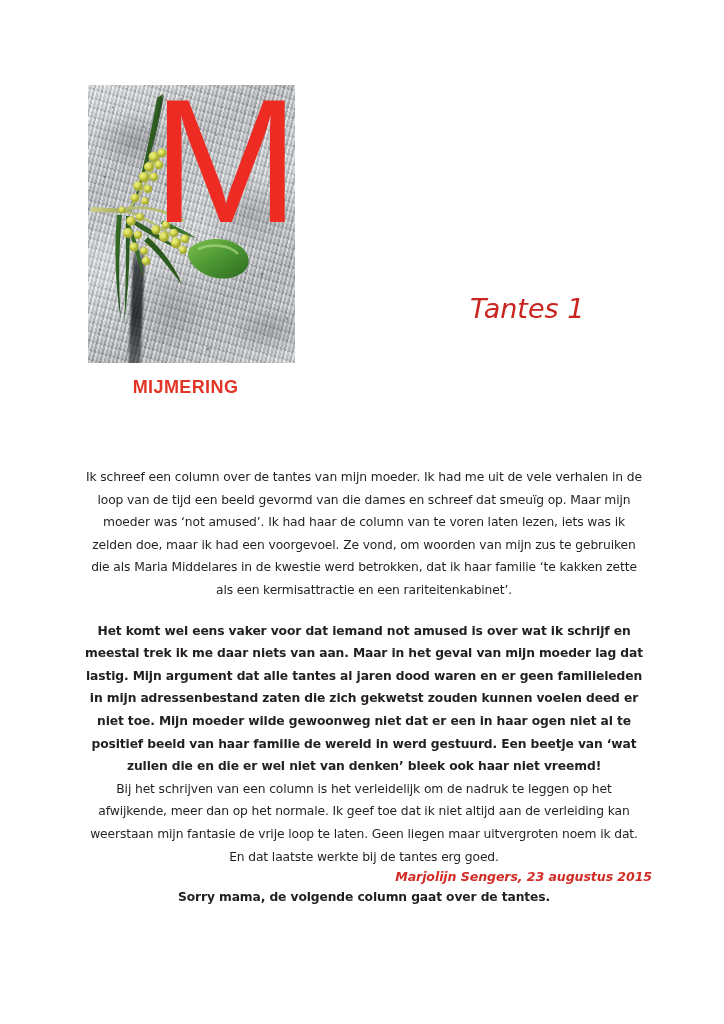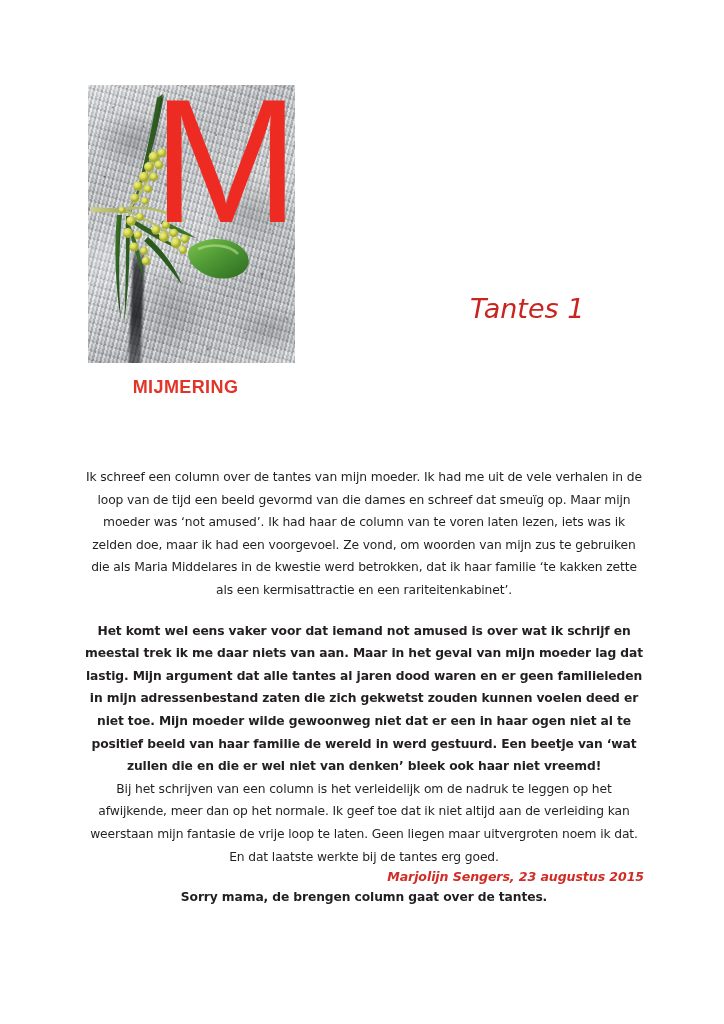--- a/index.html
+++ b/index.html
@@ -168,21 +168,21 @@
     text-align: center;
     letter-spacing: -0.12px;
   }
   .para.tight {
     margin-bottom: 0;
     font-weight: bold;
   }
 
   .signature {
     position: absolute;
-    left: 84px;
+    left: 92px;
     top: 869px;
     width: 560px;
     text-align: right;
     font-family: "DejaVu Sans", "Liberation Sans", sans-serif;
     font-style: italic;
     font-weight: bold;
     font-size: 12.6px;
     color: #d12c26;
     letter-spacing: -0.1px;
   }
@@ -280,18 +280,18 @@
 
     <div class="mijmering">MIJMERING</div>
   </div>
 
   <h1 class="doc-title">Tantes 1</h1>
 
   <div class="body-col">
     <p class="para">Ik schreef een column over de tantes van mijn moeder. Ik had me uit de vele verhalen in de loop van de tijd een beeld gevormd van die dames en schreef dat smeuïg op. Maar mijn moeder was ‘not amused’. Ik had haar de column van te voren laten lezen, iets was ik zelden doe, maar ik had een voorgevoel. Ze vond, om woorden van mijn zus te gebruiken die als Maria Middelares in de kwestie werd betrokken, dat ik haar familie ‘te kakken zette als een kermisattractie en een rariteitenkabinet’.</p>
     <p class="para tight">Het komt wel eens vaker voor dat iemand not amused is over wat ik schrijf en meestal trek ik me daar niets van aan. Maar in het geval van mijn moeder lag dat lastig. Mijn argument dat alle tantes al jaren dood waren en er geen familieleden in mijn adressenbestand zaten die zich gekwetst zouden kunnen voelen deed er niet toe. Mijn moeder wilde gewoonweg niet dat er een in haar ogen niet al te positief beeld van haar familie de wereld in werd gestuurd. Een beetje van ‘wat zullen die en die er wel niet van denken’ bleek ook haar niet vreemd!</p>
     <p class="para">Bij het schrijven van een column is het verleidelijk om de nadruk te leggen op het afwijkende, meer dan op het normale. Ik geef toe dat ik niet altijd aan de verleiding kan weerstaan mijn fantasie de vrije loop te laten. Geen liegen maar uitvergroten noem ik dat. En dat laatste werkte bij de tantes erg goed.</p>
-    <p class="para tight">Sorry mama, de brengen column gaat over de tantes.</p>
+    <p class="para tight">Sorry mama, de volgende column gaat over de tantes.</p>
   </div>
 
   <div class="signature">Marjolijn Sengers, 23 augustus 2015</div>
 
 </div>
 
 </body></html>

